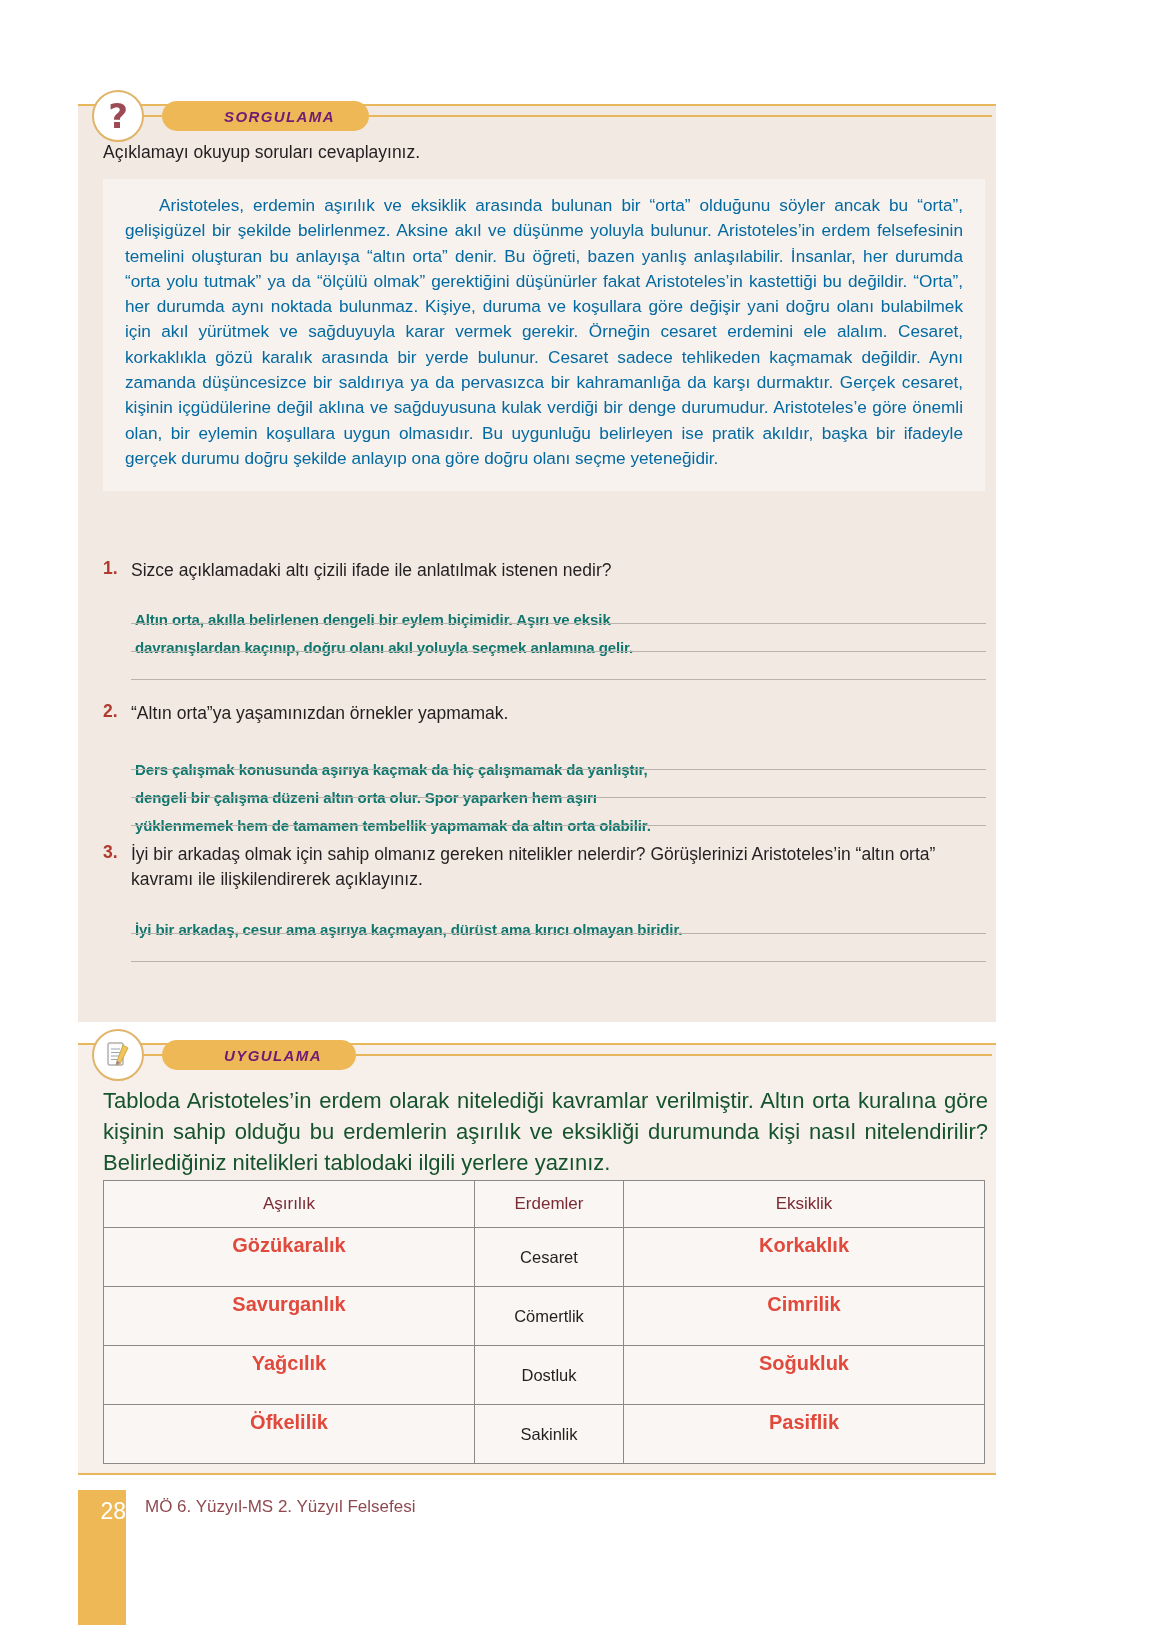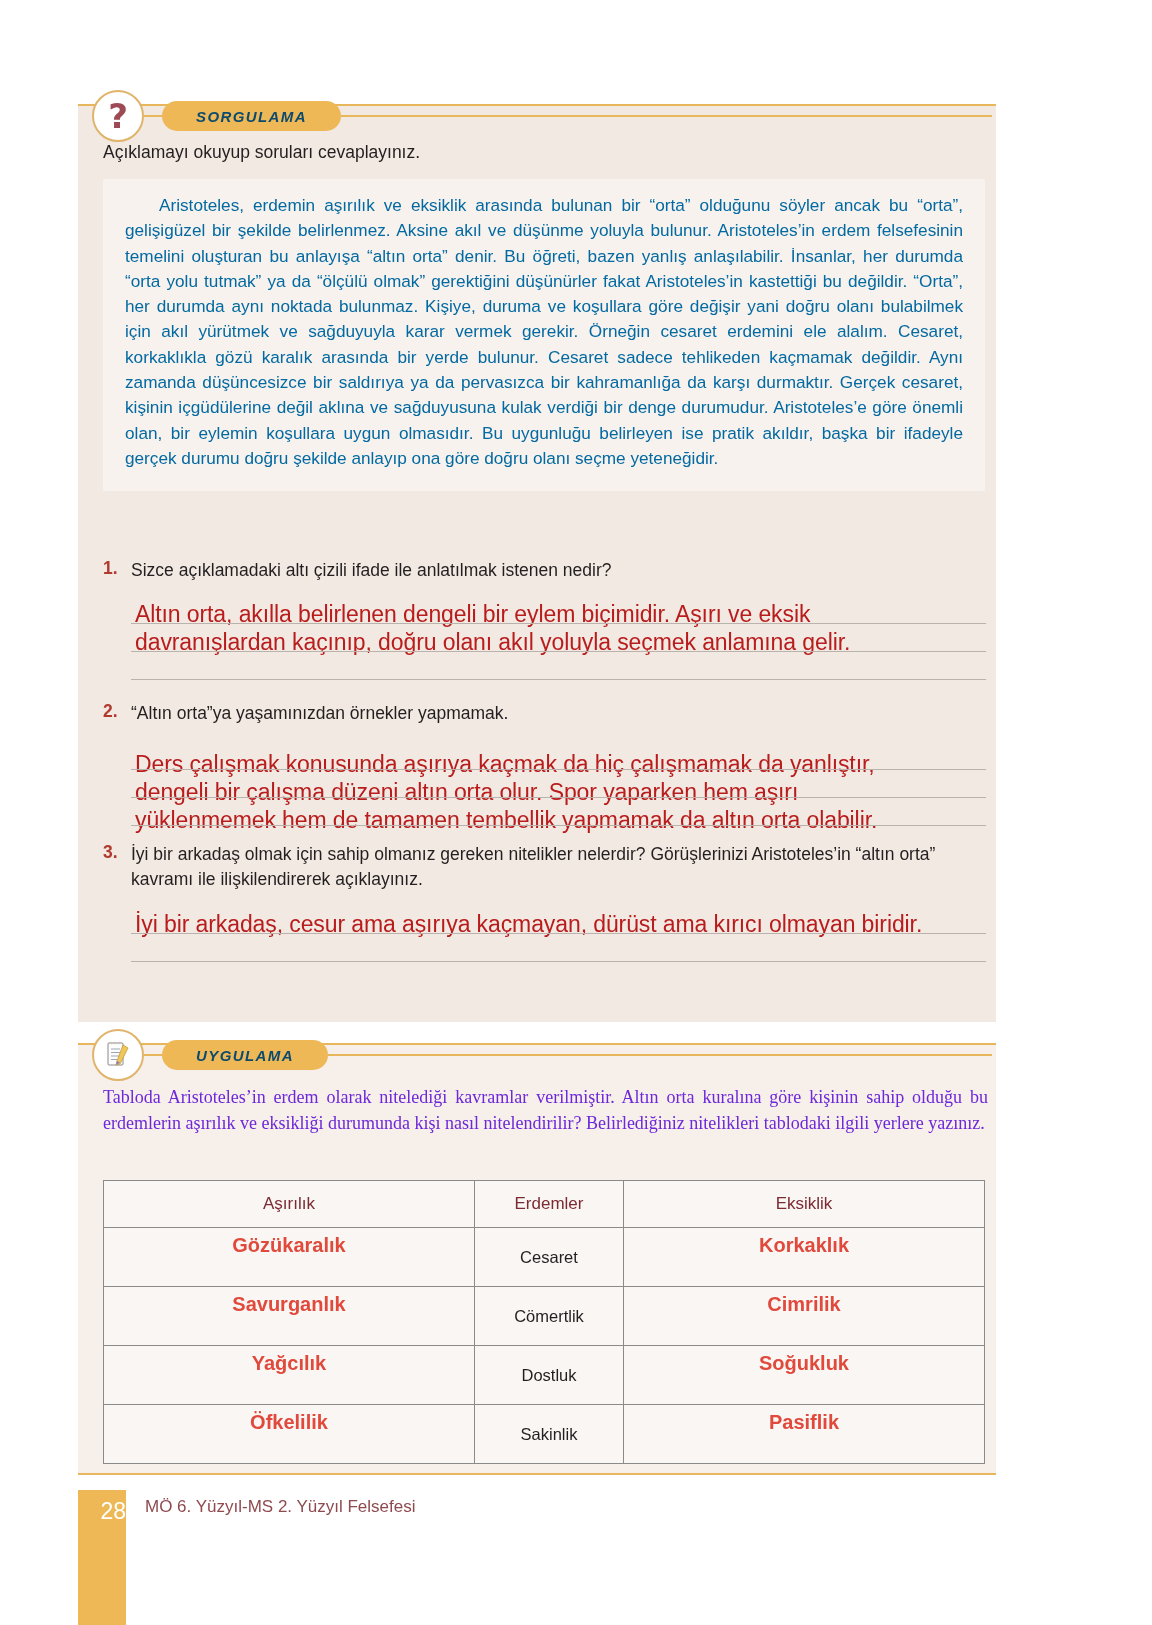--- a/index.html
+++ b/index.html
@@ -84,22 +84,23 @@
     align-items: center;
     justify-content: center;
     padding: 0 34px;
     flex: 0 0 auto;
   }
   .badge-pill span {
     font-size: 15px;
     font-weight: bold;
     font-style: italic;
     letter-spacing: 1.4px;
-    color: #0c4a6e;
+    color: #701a75;
     white-space: nowrap;
+    margin-left: 28px;
   }
   .badge-tail {
     height: 2px;
     background: #e8b75c;
     flex: 1 1 auto;
   }
 
   
   .intro-line {
     position: absolute;
@@ -168,41 +169,40 @@
     position: absolute;
     left: 0;
     right: 0;
     bottom: 0;
     border-bottom: 1px solid #b9b2ad;
   }
   .ans-line .ans-text {
     position: absolute;
     left: 4px;
     bottom: -4px;
-    font-size: 23px;
-    font-weight: normal;
-    color: #b91c1c;
+    font-size: 15px;
+    font-weight: bold;
+    color: #0f766e;
     white-space: nowrap;
     letter-spacing: -0.1px;
   }
   .ans-line.shift .ans-text {
     bottom: -8px;
   }
 
   
   .uy-instr {
     position: absolute;
     left: 103px;
     top: 1085px;
     width: 885px;
-    font-size: 18px;
+    font-size: 22px;
     line-height: 1.42;
-    color: #6d28d9;
+    color: #14532d;
     text-align: justify;
-    font-family: Liberation Serif, serif;
   }
 
   
   .virtue-table {
     position: absolute;
     left: 103px;
     top: 1180px;
     width: 882px;
     border-collapse: collapse;
     table-layout: fixed;

